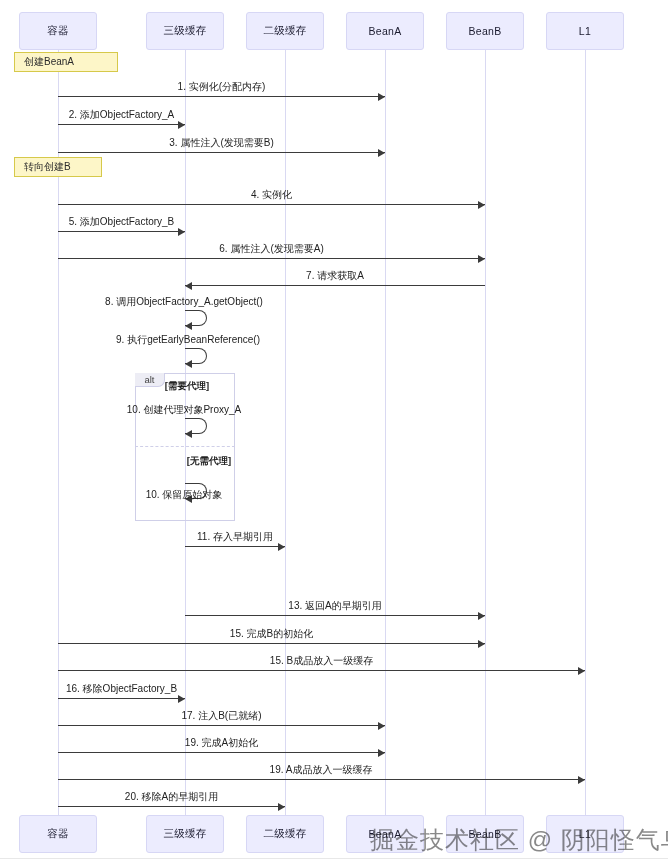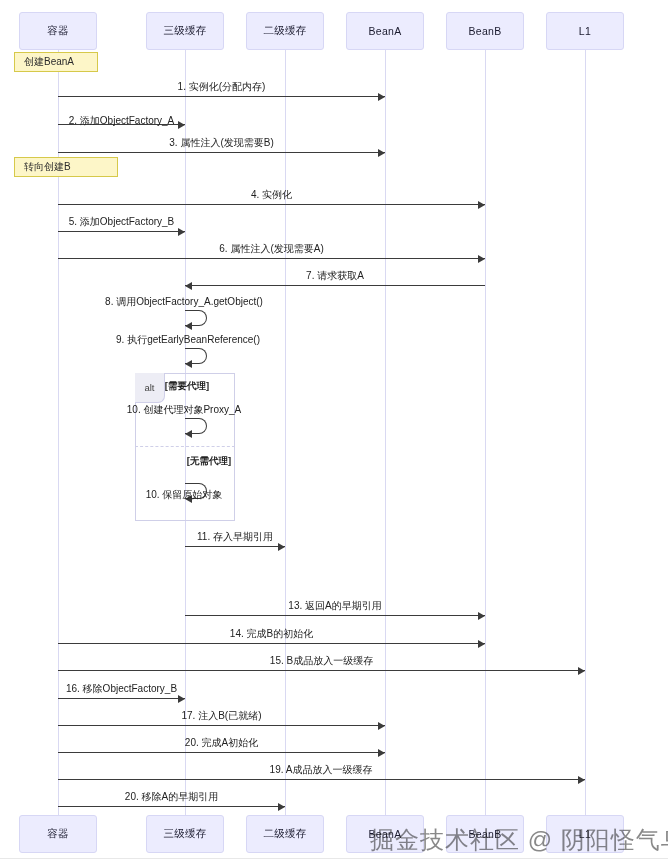--- a/index.html
+++ b/index.html
@@ -166,39 +166,39 @@
     </div>
     <div class="participant-box" style="left: 346px; top: 815px; width: 78px; height: 38px;">
       <span>BeanA</span>
     </div>
     <div class="participant-box" style="left: 446px; top: 815px; width: 78px; height: 38px;">
       <span>BeanB</span>
     </div>
     <div class="participant-box" style="left: 546px; top: 815px; width: 78px; height: 38px;">
       <span>L1</span>
     </div>
-    <div class="note-box" style="left: 14px; top: 52px; width: 84px; height: 20px;">
+    <div class="note-box" style="left: 14px; top: 52px; width: 104px; height: 20px;">
       <span>创建BeanA</span>
     </div>
-    <div class="note-box" style="left: 14px; top: 157px; width: 104px; height: 20px;">
+    <div class="note-box" style="left: 14px; top: 157px; width: 88px; height: 20px;">
       <span>转向创建B</span>
     </div>
     <div class="alt-frame" style="left: 135px; top: 373px; width: 100px; height: 148px;"></div>
-    <div class="alt-tab" style="left: 135px; top: 373px; width: 30px; height: 30px;">
+    <div class="alt-tab" style="left: 135px; top: 373px; width: 30px; height: 14px;">
       <span>alt</span>
     </div>
     <div class="alt-divider" style="left: 135px; top: 446px; width: 100px;"></div>
     <div class="alt-cond" style="left: 187px; top: 380px;">[需要代理]</div>
     <div class="alt-cond" style="left: 187px; top: 455px; padding-left: 44px;">[无需代理]</div>
     <div class="msg-line" style="left: 58px; top: 96px; width: 327px;"></div>
     <div class="arrow-head right" style="top: 92.5px; left: 378px;"></div>
     <div class="msg-label" style="left: 221.5px; top: 80px;">1. 实例化(分配内存)</div>
     <div class="msg-line" style="left: 58px; top: 124px; width: 127px;"></div>
     <div class="arrow-head right" style="top: 120.5px; left: 178px;"></div>
-    <div class="msg-label" style="left: 121.5px; top: 108px; margin-top: 6px;">2. 添加ObjectFactory_A</div>
+    <div class="msg-label" style="left: 121.5px; top: 108px;">2. 添加ObjectFactory_A</div>
     <div class="msg-line" style="left: 58px; top: 152px; width: 327px;"></div>
     <div class="arrow-head right" style="top: 148.5px; left: 378px;"></div>
     <div class="msg-label" style="left: 221.5px; top: 136px;">3. 属性注入(发现需要B)</div>
     <div class="msg-line" style="left: 58px; top: 204px; width: 427px;"></div>
     <div class="arrow-head right" style="top: 200.5px; left: 478px;"></div>
     <div class="msg-label" style="left: 271.5px; top: 188px;">4. 实例化</div>
     <div class="msg-line" style="left: 58px; top: 231px; width: 127px;"></div>
     <div class="arrow-head right" style="top: 227.5px; left: 178px;"></div>
     <div class="msg-label" style="left: 121.5px; top: 215px;">5. 添加ObjectFactory_B</div>
     <div class="msg-line" style="left: 58px; top: 258px; width: 427px;"></div>
@@ -208,33 +208,33 @@
     <div class="arrow-head left" style="top: 281.5px; left: 185px;"></div>
     <div class="msg-label" style="left: 335px; top: 269px;">7. 请求获取A</div>
     <div class="msg-line" style="left: 185px; top: 546px; width: 100px;"></div>
     <div class="arrow-head right" style="top: 542.5px; left: 278px;"></div>
     <div class="msg-label" style="left: 235px; top: 530px;">11. 存入早期引用</div>
     <div class="msg-line" style="left: 185px; top: 615px; width: 300px;"></div>
     <div class="arrow-head right" style="top: 611.5px; left: 478px;"></div>
     <div class="msg-label" style="left: 335px; top: 599px; text-align: center;">13. 返回A的早期引用</div>
     <div class="msg-line" style="left: 58px; top: 643px; width: 427px;"></div>
     <div class="arrow-head right" style="top: 639.5px; left: 478px;"></div>
-    <div class="msg-label" style="left: 271.5px; top: 627px;">14. 完成B的初始化</div>
+    <div class="msg-label" style="left: 271.5px; top: 627px;">15. 完成B的初始化</div>
     <div class="msg-line" style="left: 58px; top: 670px; width: 527px;"></div>
     <div class="arrow-head right" style="top: 666.5px; left: 578px;"></div>
     <div class="msg-label" style="left: 321.5px; top: 654px;">15. B成品放入一级缓存</div>
     <div class="msg-line" style="left: 58px; top: 698px; width: 127px;"></div>
     <div class="arrow-head right" style="top: 694.5px; left: 178px;"></div>
     <div class="msg-label" style="left: 121.5px; top: 682px;">16. 移除ObjectFactory_B</div>
     <div class="msg-line" style="left: 58px; top: 725px; width: 327px;"></div>
     <div class="arrow-head right" style="top: 721.5px; left: 378px;"></div>
     <div class="msg-label" style="left: 221.5px; top: 709px;">17. 注入B(已就绪)</div>
     <div class="msg-line" style="left: 58px; top: 752px; width: 327px;"></div>
     <div class="arrow-head right" style="top: 748.5px; left: 378px;"></div>
-    <div class="msg-label" style="left: 221.5px; top: 736px;">20. 完成A初始化</div>
+    <div class="msg-label" style="left: 221.5px; top: 736px;">19. 完成A初始化</div>
     <div class="msg-line" style="left: 58px; top: 779px; width: 527px;"></div>
     <div class="arrow-head right" style="top: 775.5px; left: 578px;"></div>
     <div class="msg-label" style="left: 321px; top: 763px;">19. A成品放入一级缓存</div>
     <div class="msg-line" style="left: 58px; top: 806px; width: 227px;"></div>
     <div class="arrow-head right" style="top: 802.5px; left: 278px;"></div>
     <div class="msg-label" style="left: 171.5px; top: 790px;">20. 移除A的早期引用</div>
     <div class="self-loop" style="left: 185px; top: 310px;"></div>
     <div class="arrow-head left" style="left: 185px; top: 322px;"></div>
     <div class="msg-label" style="left: 184px; top: 295px;">8. 调用ObjectFactory_A.getObject()</div>
     <div class="self-loop" style="left: 185px; top: 348px;"></div>

